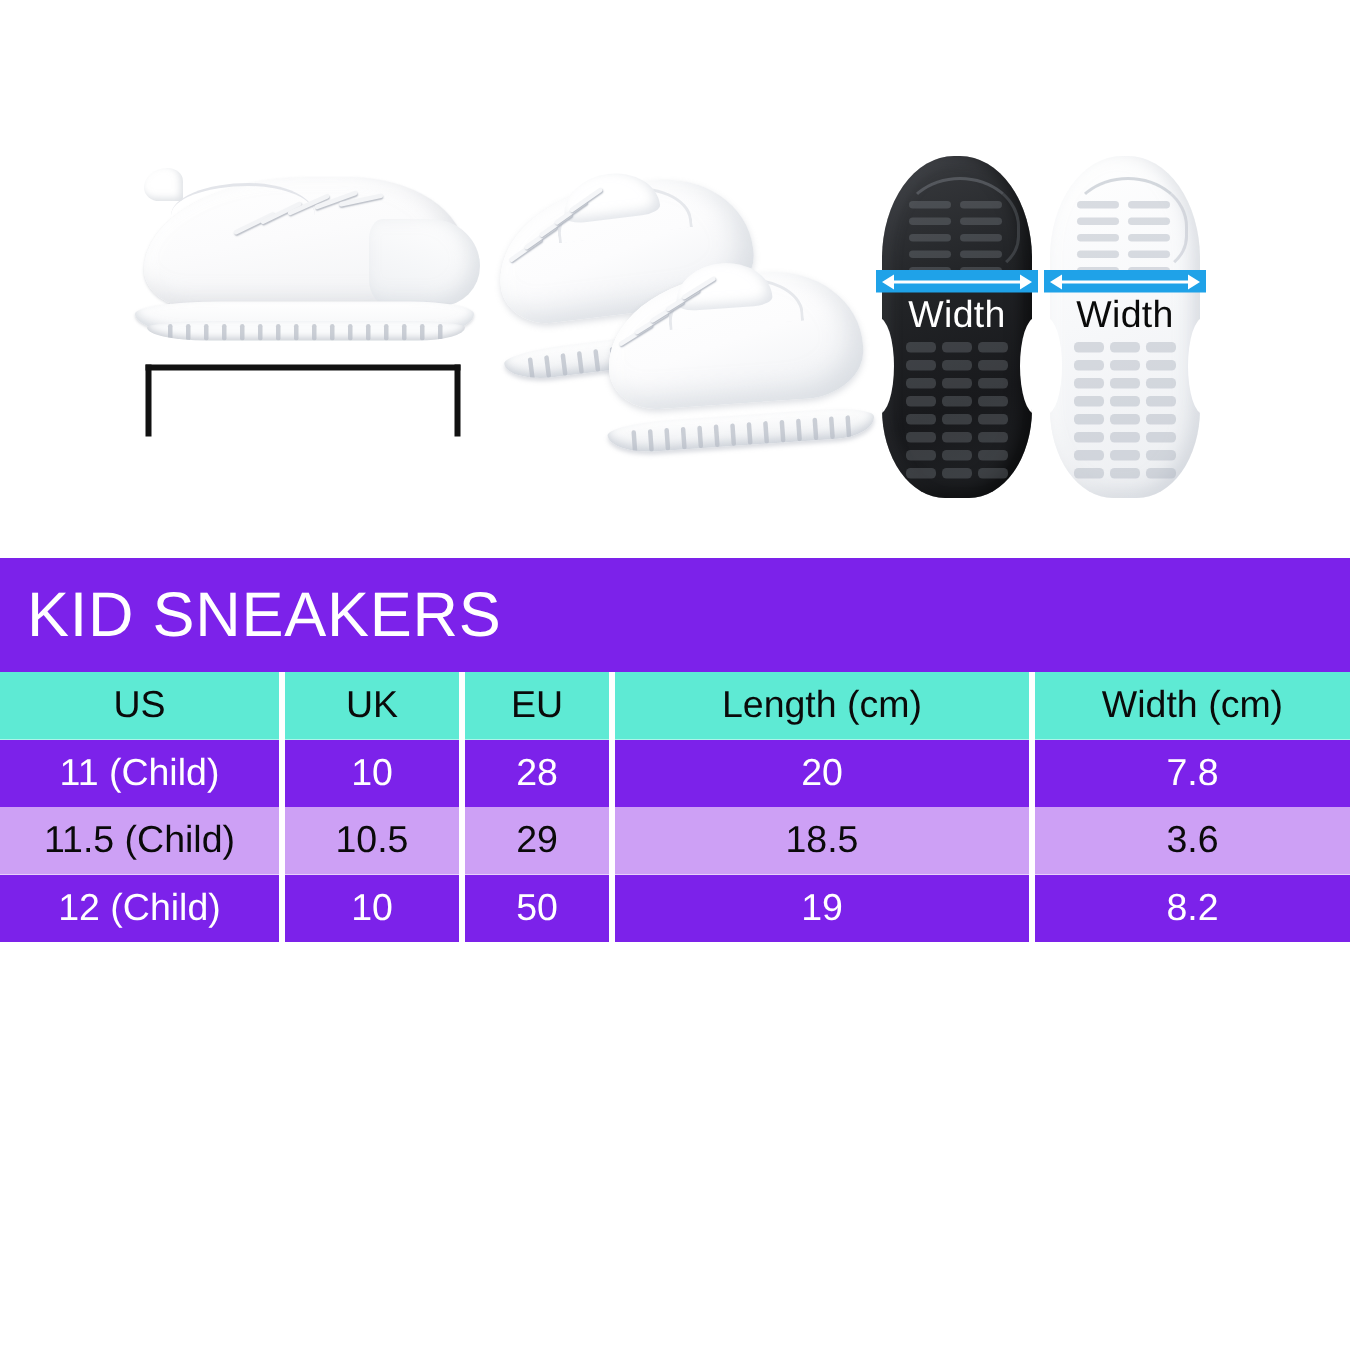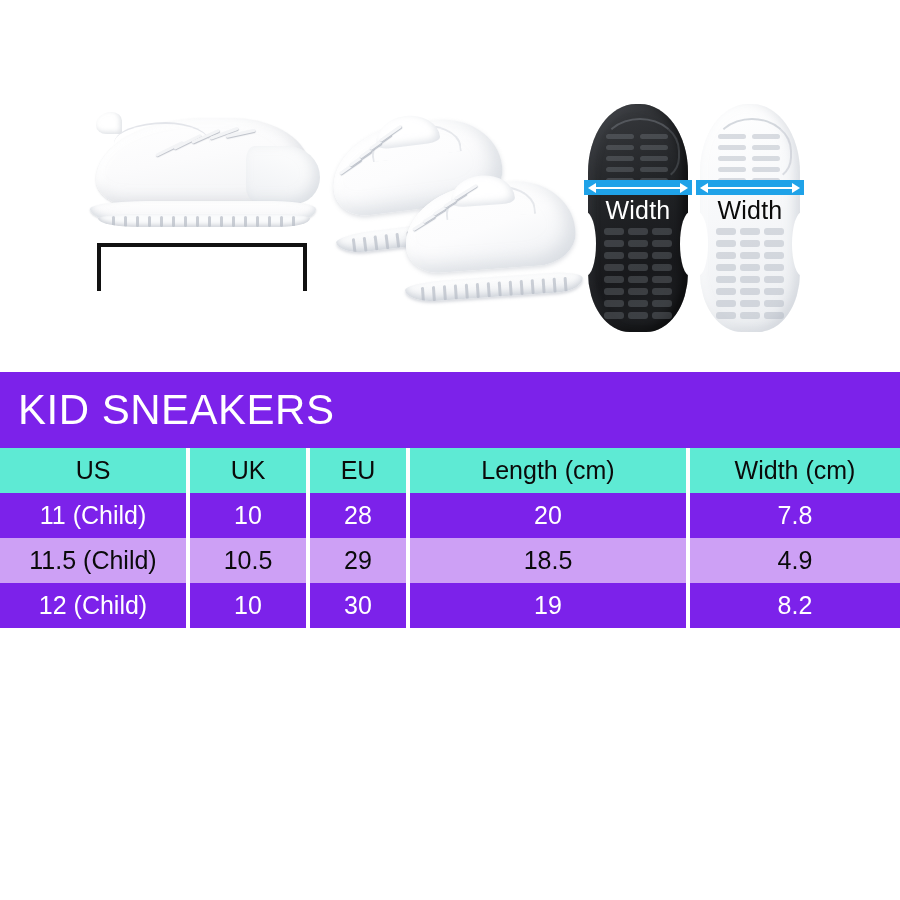--- a/index.html
+++ b/index.html
@@ -580,24 +580,24 @@
           <td>10</td>
           <td>28</td>
           <td>20</td>
           <td>7.8</td>
         </tr>
         <tr class="even">
           <td>11.5 (Child)</td>
           <td>10.5</td>
           <td>29</td>
           <td>18.5</td>
-          <td>4.9</td>
+          <td>3.6</td>
         </tr>
         <tr class="odd">
           <td>12 (Child)</td>
           <td>10</td>
-          <td>30</td>
+          <td>50</td>
           <td>19</td>
           <td>8.2</td>
         </tr>
       </tbody>
   </table>
 </div>
 
 </body></html>

